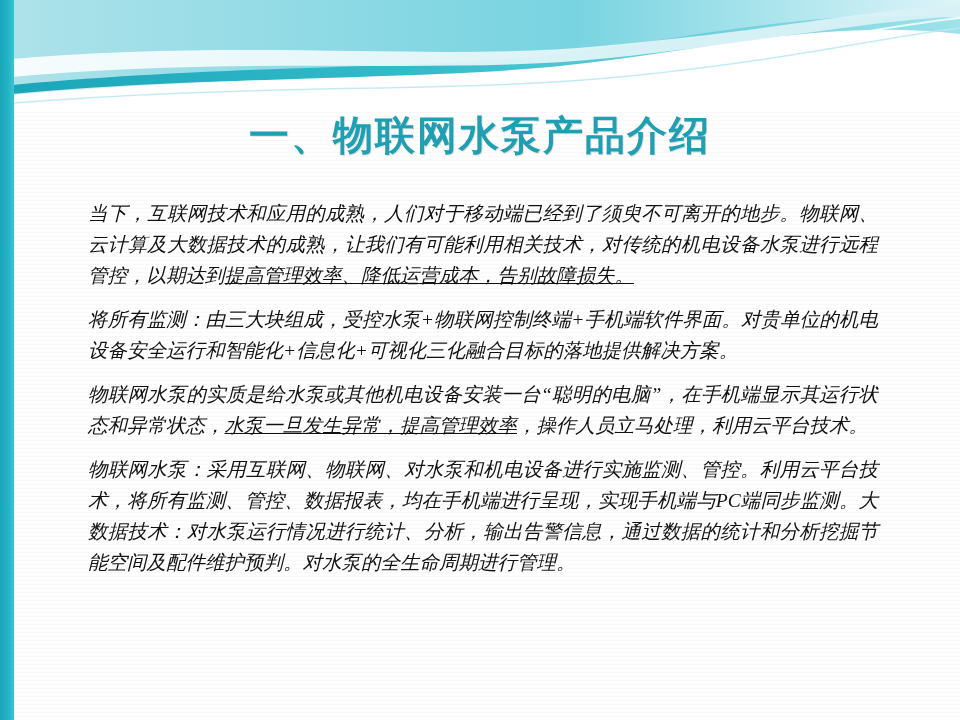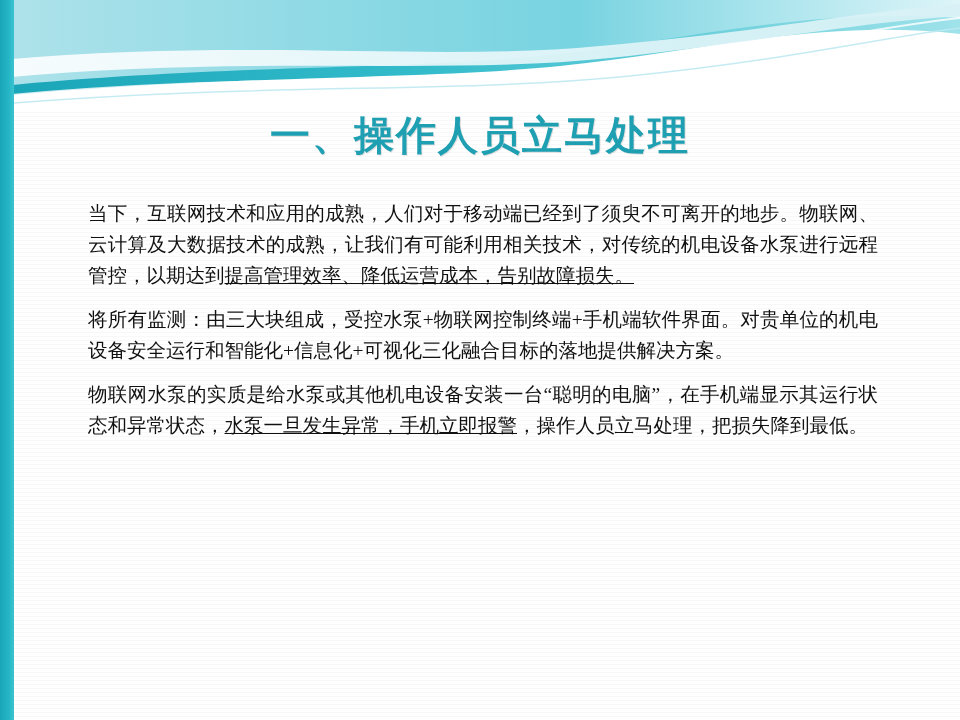--- a/index.html
+++ b/index.html
@@ -87,20 +87,21 @@
     top: 198px;
     width: 790px;
     color: #111111;
     font-size: 19.5px;
     line-height: 31px;
     text-align: justify;
   }
   .para {
     margin: 0 0 13px 0;
     text-indent: 0;
+    font-style: italic;
   }
   .para:last-child {
     margin-bottom: 0;
   }
   .u {
     text-decoration: underline;
   }
 </style>
 </head>
 <body>
@@ -131,28 +132,31 @@
       <path d="M0,60 C250,38 430,62 600,46 C760,32 870,10 960,4 L960,16 C860,22 760,42 610,58 C440,76 250,54 0,78 Z" fill="url(#g3)" opacity="0.9"></path>
       <path d="M0,96 C260,72 430,86 610,68 C770,52 880,26 960,18" fill="none" stroke="#ffffff" stroke-width="2" opacity="0.8"></path>
       <path d="M0,104 C270,82 450,94 630,76 C790,60 890,36 960,28" fill="none" stroke="#bfe9f1" stroke-width="1.5" opacity="0.9"></path>
     </svg>
   </div>
 
   <div class="left-bar"></div>
   <div class="texture"></div>
 
   <div class="content">
-    <div class="title">一、操作人员立马处理</div>
+    <div class="title">一、物联网水泵产品介绍</div>
 
     <div class="body-text">
       <p class="para">
         <span>当下，互联网技术和应用的成熟，人们对于移动端已经到了须臾不可离开的地步。物联网、云计算及大数据技术的成熟，让我们有可能利用相关技术，对传统的机电设备水泵进行远程管控，以期达到</span><span class="u">提高管理效率、降低运营成本，告别故障损失。</span>
       </p>
       <p class="para">
         <span>将所有监测：由三大块组成，受控水泵+物联网控制终端+手机端软件界面。对贵单位的机电设备安全运行和智能化+信息化+可视化三化融合目标的落地提供解决方案。</span>
       </p>
       <p class="para">
-        <span>物联网水泵的实质是给水泵或其他机电设备安装一台“聪明的电脑”，在手机端显示其运行状态和异常状态，</span><span class="u">水泵一旦发生异常，手机立即报警</span><span>，操作人员立马处理，把损失降到最低。</span>
+        <span>物联网水泵的实质是给水泵或其他机电设备安装一台“聪明的电脑”，在手机端显示其运行状态和异常状态，</span><span class="u">水泵一旦发生异常，提高管理效率</span><span>，操作人员立马处理，利用云平台技术。</span>
+      </p>
+      <p class="para">
+        <span>物联网水泵：采用互联网、物联网、对水泵和机电设备进行实施监测、管控。利用云平台技术，将所有监测、管控、数据报表，均在手机端进行呈现，实现手机端与PC端同步监测。大数据技术：对水泵运行情况进行统计、分析，输出告警信息，通过数据的统计和分析挖掘节能空间及配件维护预判。对水泵的全生命周期进行管理。</span>
       </p>
     </div>
   </div>
 
 </div>
 
 </body></html>

